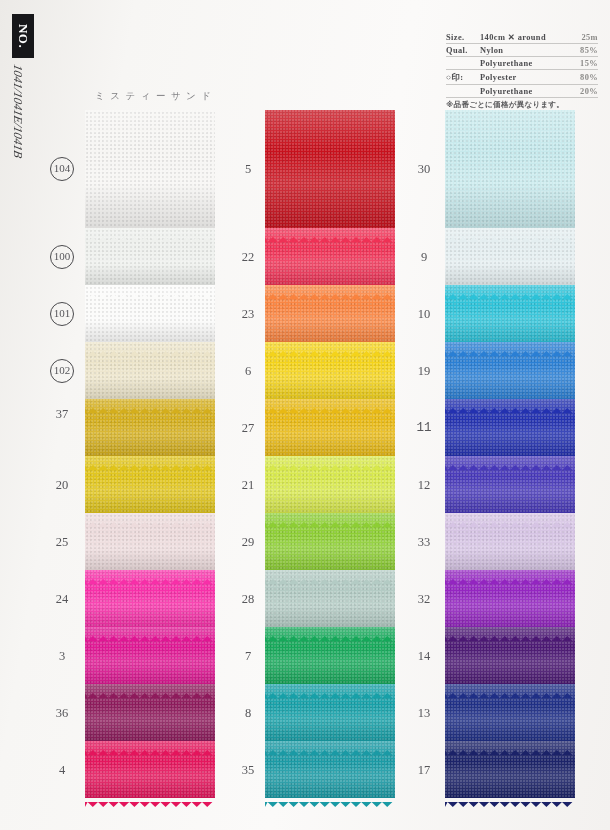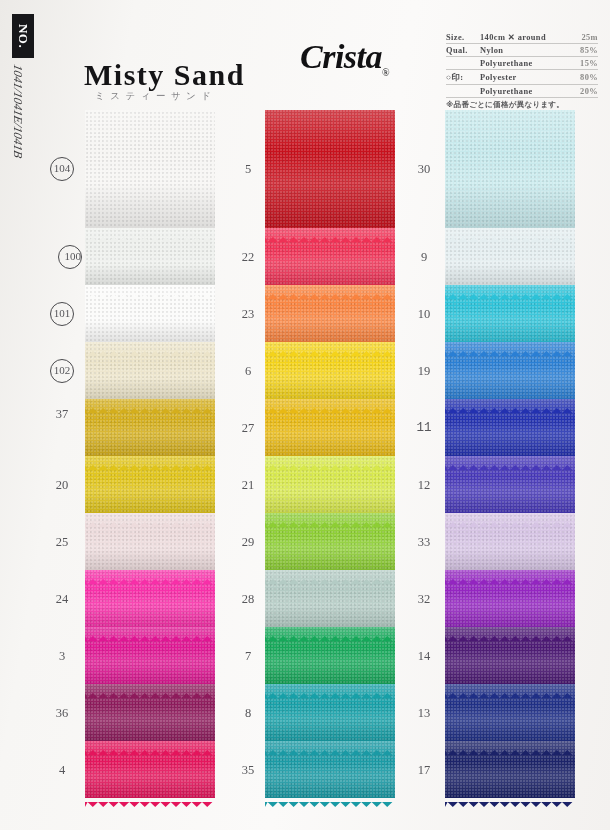--- a/index.html
+++ b/index.html
@@ -120,25 +120,21 @@
 
 <div class="card">
 
   <div class="no-tab">
     <span>NO.</span>
   </div>
   <div class="side-code">
     <span>1041/1041E/1041B</span>
   </div>
 
-  <div class="title">Misty Sand</div>
   <div class="subtitle">ミスティーサンド</div>
-  <div class="brand">
-    <span>Crista</span><span class="reg">®</span>
-  </div>
 
   <div class="spec">
     <div id="spec-rows">
         <div class="row">
           <div class="k">Size.</div>
           <div class="v">140cm ✕ around</div>
           <div class="n">25m</div>
         </div>
         <div class="row">
           <div class="k">Qual.</div>
@@ -252,21 +248,21 @@
                 <path d="M0,0 L2.6,5 L7.800000000000001,0 L13,5 L18.200000000000003,0 L23.400000000000002,5 L28.6,0 L33.8,5 L39,0 L44.2,5 L49.400000000000006,0 L54.60000000000001,5 L59.80000000000001,0 L65.00000000000001,5 L70.2,0 L75.4,5 L80.60000000000001,0 L85.80000000000001,5 L91.00000000000001,0 L96.20000000000002,5 L101.40000000000002,0 L106.60000000000002,5 L111.80000000000003,0 L117.00000000000003,5 L122.20000000000003,0 L127.40000000000003,5 L130,5 L0,5 Z" fill="#e4155c"></path>
               </svg></div>
             <div class="zig" style="top: 52px;"><svg width="130" height="5" viewBox="0 0 130 5" preserveAspectRatio="none">
                 <path d="M0,5 L2.6,0 L7.800000000000001,5 L13,0 L18.200000000000003,5 L23.400000000000002,0 L28.6,5 L33.8,0 L39,5 L44.2,0 L49.400000000000006,5 L54.60000000000001,0 L59.80000000000001,5 L65.00000000000001,0 L70.2,5 L75.4,0 L80.60000000000001,5 L85.80000000000001,0 L91.00000000000001,5 L96.20000000000002,0 L101.40000000000002,5 L106.60000000000002,0 L111.80000000000003,5 L117.00000000000003,0 L122.20000000000003,5 L127.40000000000003,0 L130,0 L0,0 Z" fill="#e4155c"></path>
               </svg></div>
           </div>
         </div>
       </div>
       <div class="nums" style="left: 42px; top: 110px;">
         <div class="num circled" style="top: 59px;"><span>104</span></div>
-        <div class="num circled" style="top: 146.5px; text-align: right;"><span>100</span></div>
+        <div class="num circled" style="top: 146.5px;"><span>100</span></div>
         <div class="num circled" style="top: 203.5px;"><span>101</span></div>
         <div class="num circled" style="top: 260.5px;"><span>102</span></div>
         <div class="num" style="top: 304px;"><span>37</span></div>
         <div class="num" style="top: 374.5px;"><span>20</span></div>
         <div class="num" style="top: 431.5px;"><span>25</span></div>
         <div class="num" style="top: 488.5px;"><span>24</span></div>
         <div class="num" style="top: 545.5px;"><span>3</span></div>
         <div class="num" style="top: 602.5px;"><span>36</span></div>
         <div class="num" style="top: 659.5px;"><span>4</span></div>
       </div>

